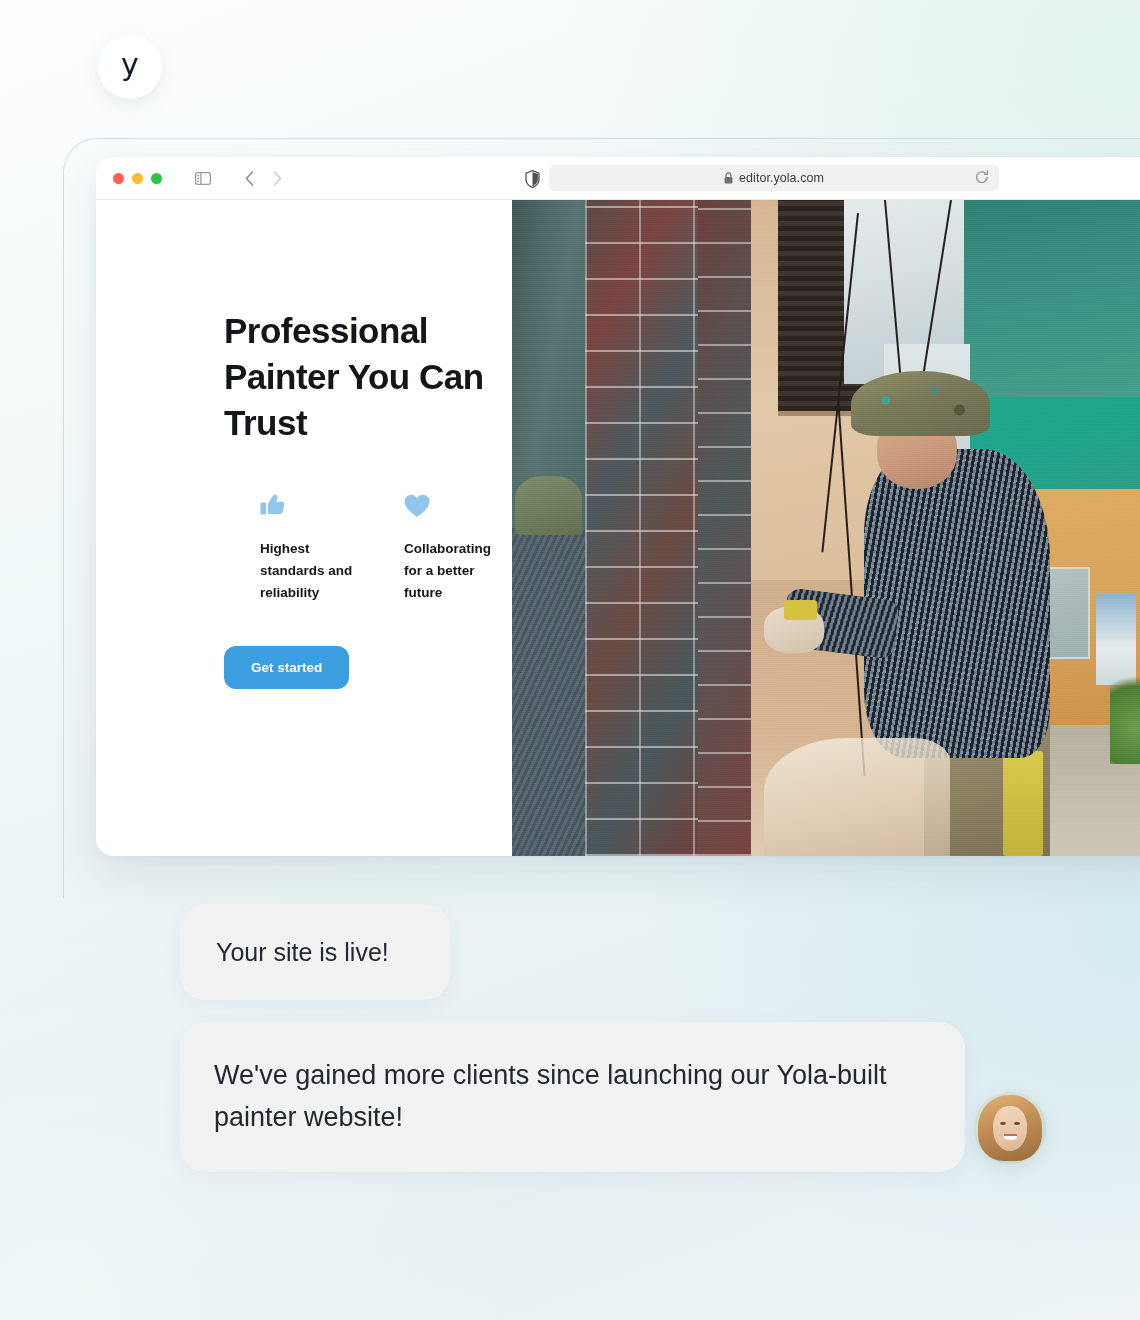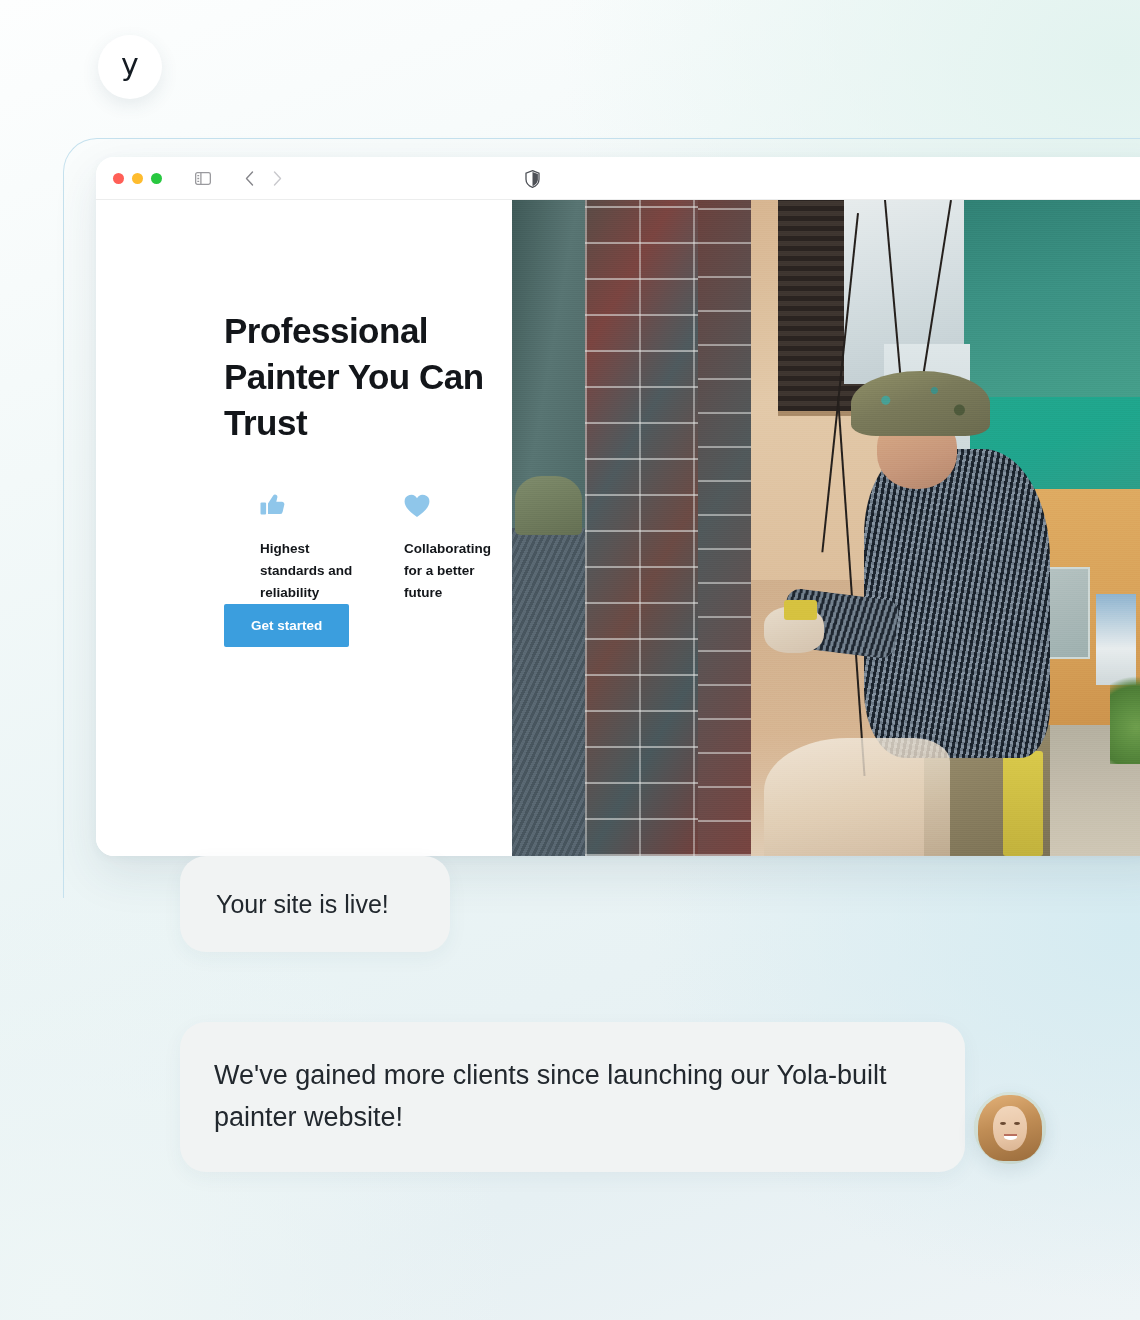--- a/index.html
+++ b/index.html
@@ -155,29 +155,30 @@
   .feature-label {
     margin-top: 20px;
     font-size: 13.5px;
     line-height: 22px;
     font-weight: 700;
     color: #13161a;
     max-width: 145px;
   }
 
   .cta {
+    margin-top: 42px;
     display: inline-flex;
     align-items: center;
     justify-content: center;
     background: #3b9ede;
     color: #ffffff;
     font-size: 13.5px;
     font-weight: 700;
     border: none;
-    border-radius: 2px;
+    border-radius: 12px;
     padding: 14px 27px;
     cursor: pointer;
     font-family: "Liberation Sans", sans-serif;
   }
 
   
   .hero-photo {
     position: relative;
     flex: 1;
     overflow: hidden;
@@ -364,21 +365,21 @@
   .bubble {
     background: #f1f3f3;
     border-radius: 26px;
     box-shadow: 0 6px 20px rgba(45,80,95,0.05);
     color: #22282e;
   }
 
   .bubble-1 {
     position: absolute;
     left: 180px;
-    top: 856px;
+    top: 904px;
     width: 270px;
     padding: 32px 36px;
     font-size: 25px;
     line-height: 32px;
   }
 
   .bubble-2 {
     position: absolute;
     left: 180px;
     top: 1022px;
@@ -459,20 +460,37 @@
         </svg>
       </span>
 
       <span class="shield-wrap tb-icon">
         <svg width="15" height="18" viewBox="0 0 15 18">
           <path d="M7.5 0.7 L14 3.1 V9.2 C14 13 11 16 7.5 17.3 C4 16 1 13 1 9.2 V3.1 Z" fill="none" stroke="#4e5157" stroke-width="1.3"></path>
           <path d="M7.5 1.9 L12.9 3.9 V9.2 C12.9 12.4 10.4 15 7.5 16.1 Z" fill="#4e5157"></path>
         </svg>
       </span>
 
+      <div class="urlbar">
+        <div class="url-inner">
+          <span class="lock-icon">
+            <svg width="9" height="12" viewBox="0 0 9 12">
+              <path d="M2.1 5.2 V3.3 A2.4 2.4 0 0 1 6.9 3.3 V5.2" fill="none" stroke="currentColor" stroke-width="1.1"></path>
+              <rect x="0.6" y="5.1" width="7.8" height="6.3" rx="1.2" fill="currentColor"></rect>
+            </svg>
+          </span>
+          <span class="url-text">editor.yola.com</span>
+        </div>
+        <span class="reload-icon">
+          <svg width="14" height="15" viewBox="0 0 14 15" fill="none" stroke="currentColor" stroke-width="1.2" stroke-linecap="round">
+            <path d="M12.1 7.3 A5.3 5.3 0 1 1 10.3 3.2"></path>
+            <polyline points="12.4,0.9 12.4,4.1 9.2,4.1"></polyline>
+          </svg>
+        </span>
+      </div>
     </div>
 
     <div class="site">
 
       <div class="hero-left">
         <h1 class="hero-title">Professional Painter You Can Trust</h1>
 
         <div class="features">
 
           <div class="feature">

